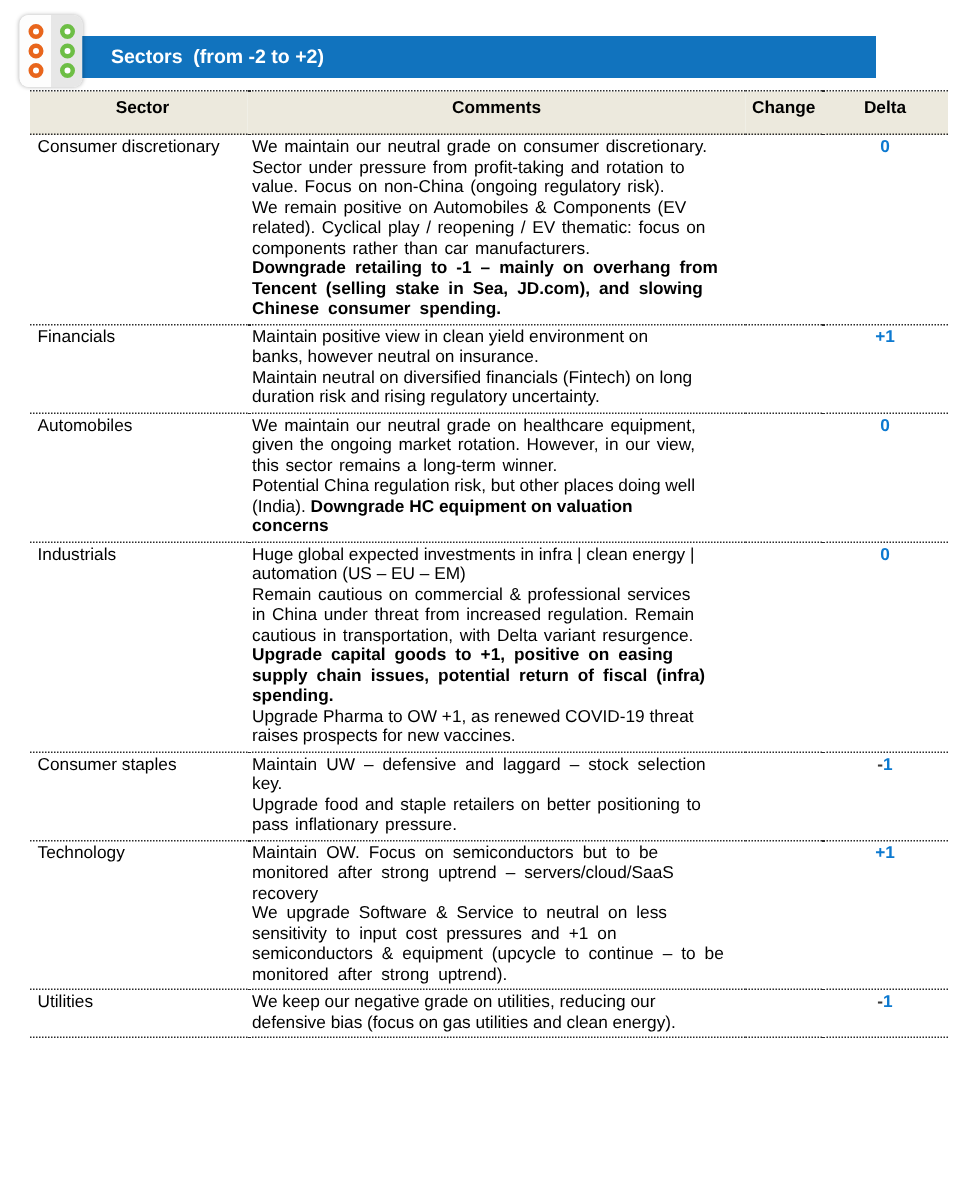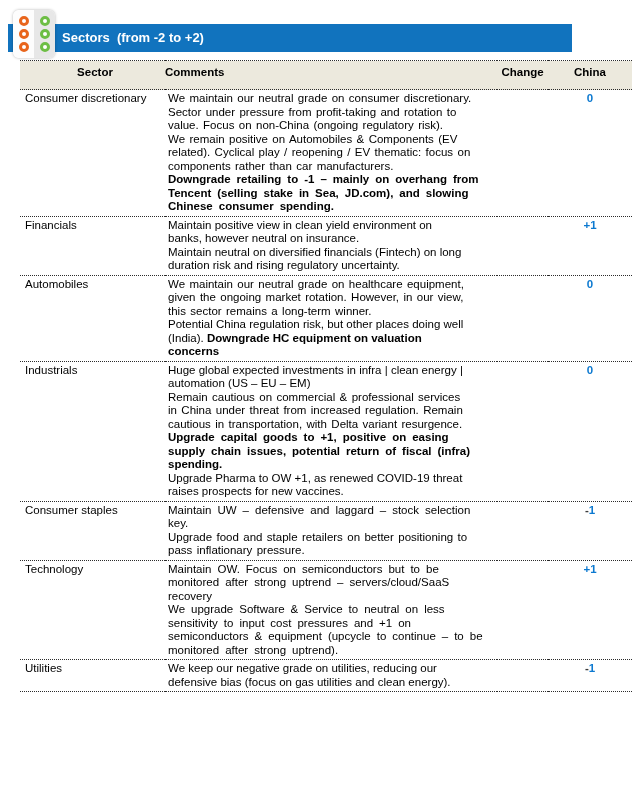--- a/index.html
+++ b/index.html
@@ -7,21 +7,21 @@
   body {
     width: 643px; height: 796px;
     background: #ffffff;
     font-family: "Liberation Sans", "DejaVu Sans", sans-serif;
     position: relative;
     color: #1a1a1a;
   }
 
   
   .title-bar {
-    position: absolute; left: 8px; top: 24px; width: 564px; height: 28px;
+    position: absolute; left: 20px; top: 24px; width: 564px; height: 28px;
     background: var(--accent, #1173BE);
   }
   .title-bar .title {
     display: inline-block;
     padding-left: 54px;
     line-height: 28px;
     color: #ffffff;
     font-weight: bold;
     font-size: 13px;
     white-space: pre;
@@ -55,21 +55,21 @@
 
   thead th {
     background: var(--thead-bg, #ECE9DD);
     border-top: 1px dotted var(--border-dot, #2B2B2B);
     border-bottom: 1px dotted var(--border-dot, #2B2B2B);
     font-weight: bold; font-size: 11.5px; color: #000;
     padding: 5px 0 11px 0;
     vertical-align: top;
   }
   th.col-sector   { text-align: center; padding-left: 5px; }
-  th.col-comments { text-align: left; }
+  th.col-comments { text-align: center; }
   th.col-change   { text-align: center; }
   th.col-grade    { text-align: center; }
 
   tbody td {
     border-top: 1px dotted var(--border-dot, #2B2B2B);
     vertical-align: top;
     padding: 2px 0 2px 0;
     line-height: 13.5px;
   }
   tbody tr:last-child td { border-bottom: 1px dotted var(--border-dot, #2B2B2B); }
@@ -113,21 +113,21 @@
     <col class="c-sector">
       <col class="c-comments">
       <col class="c-change">
       <col class="c-grade">
   </colgroup>
   <thead>
     <tr>
       <th class="col-sector">Sector</th>
       <th class="col-comments">Comments</th>
       <th class="col-change">Change</th>
-      <th class="col-grade">China</th>
+      <th class="col-grade">Delta</th>
     </tr>
   </thead>
   <tbody>
       <tr>
         <td class="col-sector">Consumer discretionary</td>
         <td class="col-comments">
           <p class="para st1"><span>We maintain our neutral grade on consumer discretionary.
 Sector under pressure from profit-taking and rotation to
 value. Focus on non-China (ongoing regulatory risk).</span></p>
           <p class="para st1"><span>We remain positive on Automobiles &amp; Components (EV

